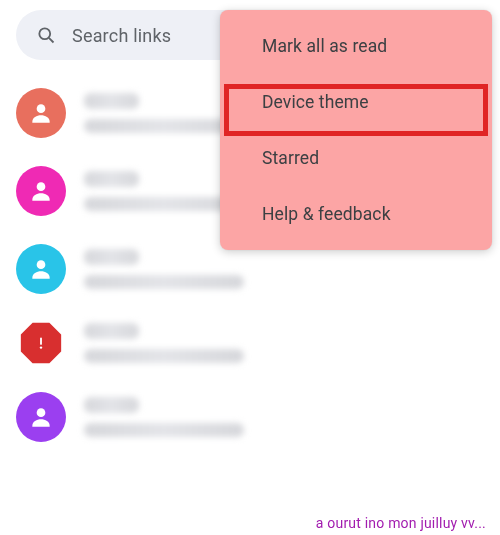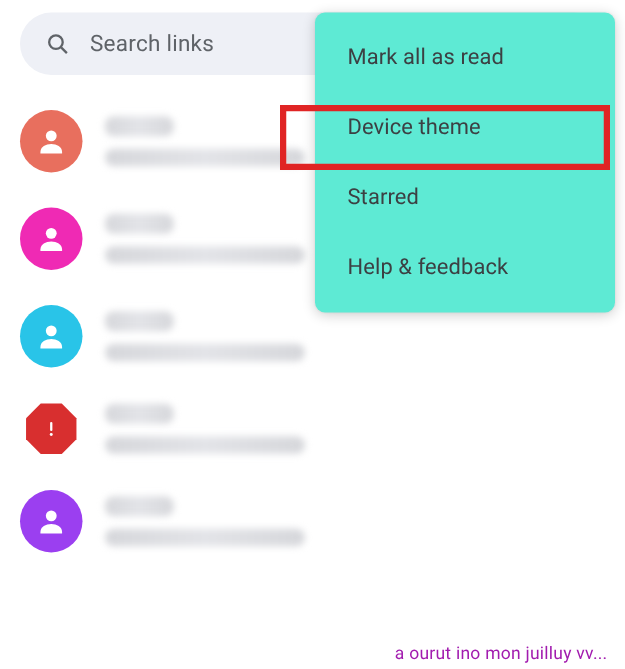--- a/index.html
+++ b/index.html
@@ -74,25 +74,25 @@
       background: linear-gradient(90deg, #d6d7db 0%, #e3e4e8 50%, #d6d7db 100%);
       filter: blur(3px);
     }
     .blur-title { width: 55px; height: 16px; }
     .blur-sub { width: 160px; height: 14px; margin-top: 4px; }
 
     .dropdown-menu {
       position: absolute;
       top: 10px;
       right: 8px;
-      width: 240px;
-      background: #5eead4;
+      width: 272px;
+      background: #fca5a5;
       border-radius: 8px;
       box-shadow: 0 2px 10px rgba(0,0,0,.2), 0 0 0 1px rgba(0,0,0,.02);
-      padding: 8px 0;
+      padding: 8px 16px;
       z-index: 100;
     }
     .menu-item {
       padding: 18px 26px;
       font-size: 17.5px;
       color: #3c4043;
       cursor: pointer;
       position: relative;
       letter-spacing: .1px;
     }

